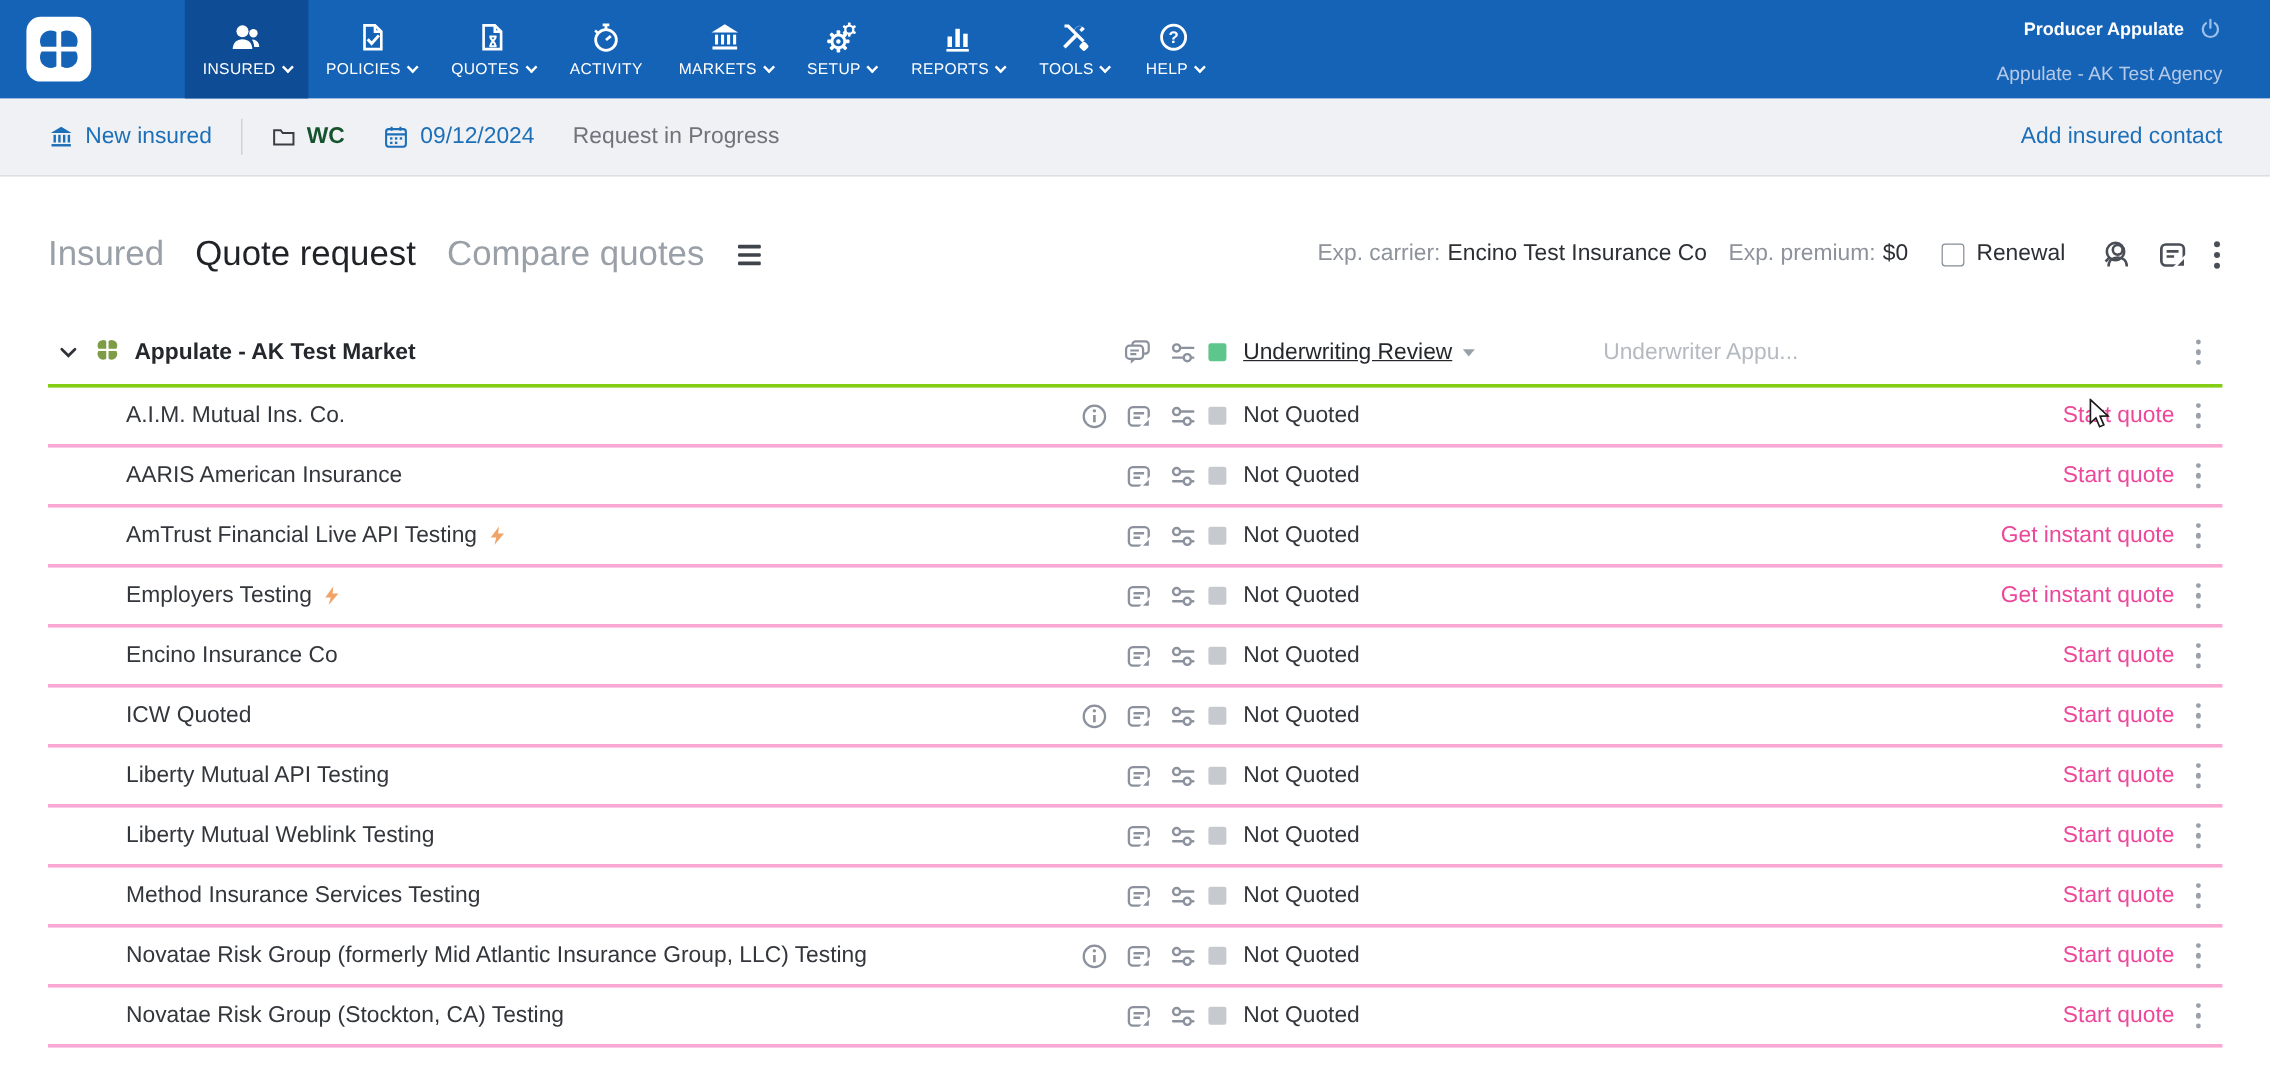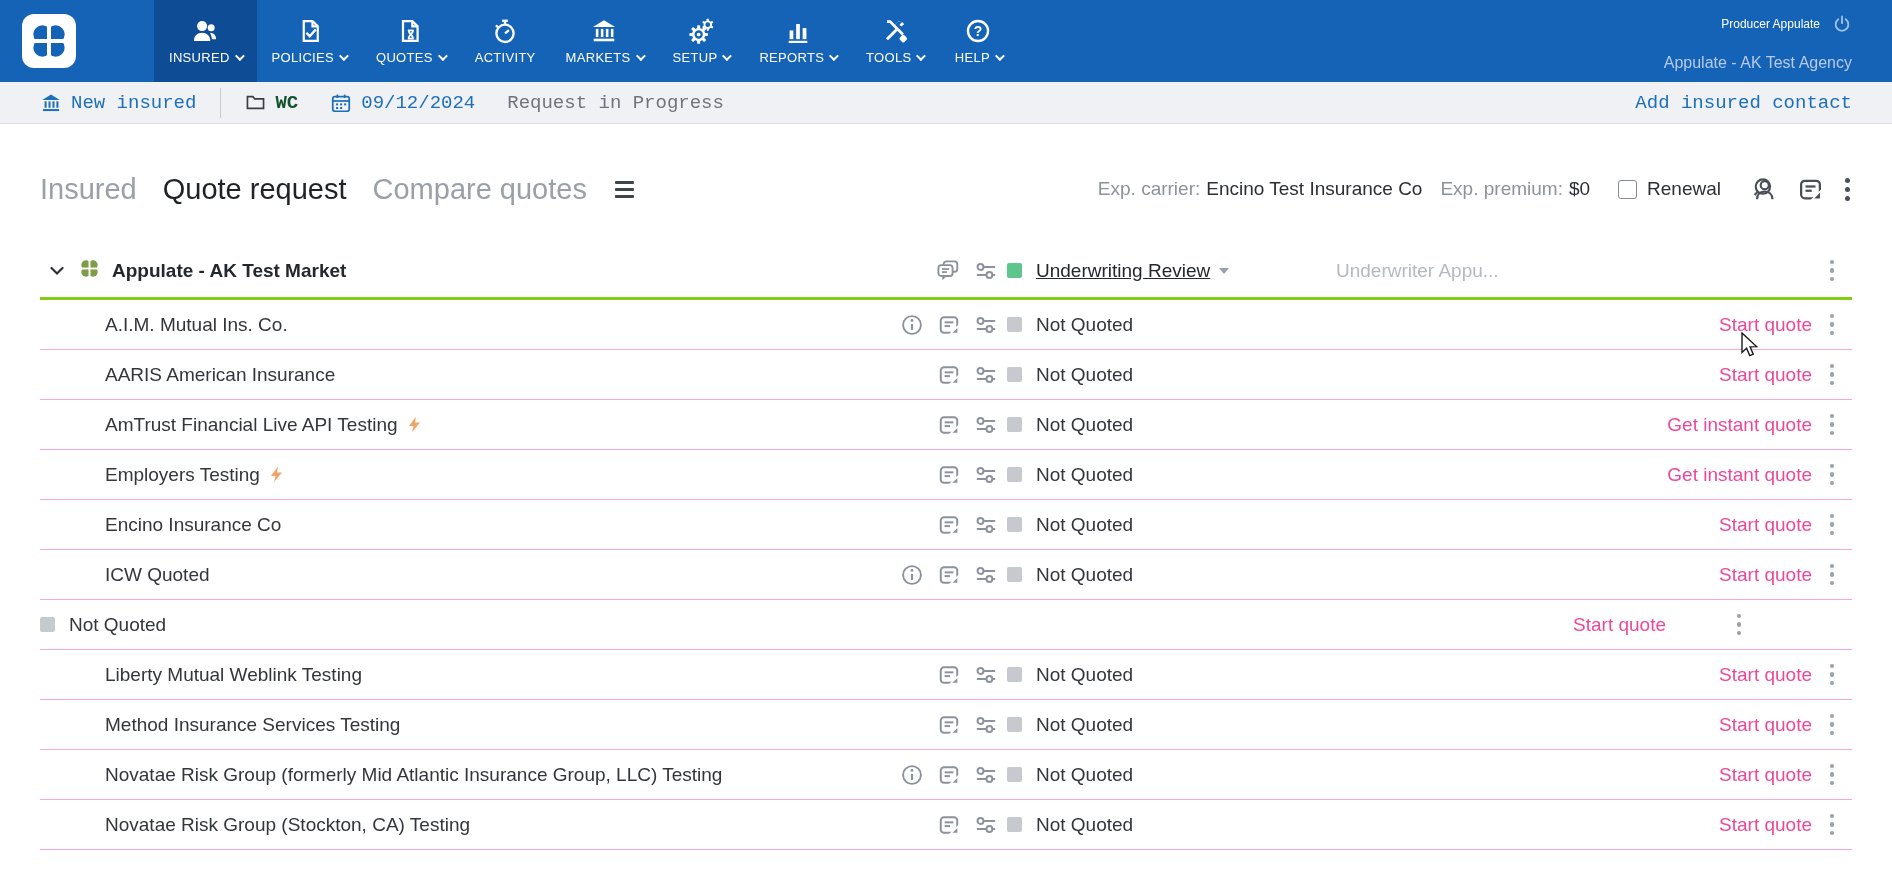--- a/index.html
+++ b/index.html
@@ -17,26 +17,26 @@
   .nav-item { display:flex; flex-direction:column; align-items:center; justify-content:center; gap:5px;
     padding:0 15px; min-width:80px; cursor:pointer; }
   .nav-item.active { background:#0e4c95; }
   .nav-item svg { height:28px; width:28px; }
   .nav-label-row { display:flex; align-items:center; gap:5px; }
   .nav-label { color:#fff; font-size:13px; letter-spacing:.3px; }
   .chev { width:7px; height:7px; border-right:2px solid #fff; border-bottom:2px solid #fff;
     transform:rotate(45deg) translateY(-2px); display:inline-block; }
   .userbox { margin-left:auto; padding:14px 40px 0 0; text-align:right; }
   .user-line { display:flex; align-items:center; justify-content:flex-end; gap:12px; }
-  .user-name { color:#fff; font-size:12px; font-weight:400; }
+  .user-name { color:#fff; font-size:15px; font-weight:700; }
   .user-agency { color:#b6c9e6; font-size:16px; margin-top:20px; }
 
   
-  .subheader { height:42px; background:#f0f1f4; border-bottom:1px solid #d9dbdf;
-    display:flex; align-items:center; padding:0 40px; font-size:19px;font-family:Liberation Mono, monospace; }
+  .subheader { height:65px; background:#f0f1f4; border-bottom:1px solid #d9dbdf;
+    display:flex; align-items:center; padding:0 40px; font-size:19px; }
   .sh-group { display:flex; align-items:center; gap:9px; }
   .link { color:#1d70b8; cursor:pointer; text-decoration:none; }
   .sh-div { width:1px; height:30px; background:#c7cacf; margin:0 24px; }
   .sh-wc { font-weight:700; color:#14532d; }
   .sh-status { color:#6f747c; margin-left:32px; }
   .sh-gap { width:32px; }
   .sh-right { margin-left:auto; }
 
   
   .main { background:#fff; }
@@ -56,21 +56,21 @@
   .kebab i { width:4.5px; height:4.5px; border-radius:50%; background:#9aa0a8; display:block; }
   .kebab.dark i { width:5px; height:5px; background:#4a4f57; }
 
   
   .table { padding:0 40px; margin-top:32px; }
   .trow { display:grid; grid-template-columns:967px 329px 330px 146px 40px; align-items:center; }
   .thead { height:44px; font-weight:700; font-size:19px; color:#1f2328; border-bottom:1px solid #a6aab0; }
   .thead .col-market { padding-left:35px; }
   .cell { display:flex; align-items:center; min-width:0; }
   .trow.parent { height:56px; border-bottom:3px solid #84cc16; }
-  .trow.child { height:50px; border-bottom:1px solid #f9a8d4; }
+  .trow.child { height:50px; border-bottom:3px solid #f9a8d4; }
   .expander { margin-left:10px; cursor:pointer; display:flex; }
   .parent-clover { margin-left:15px; }
   .parent-name { font-weight:700; font-size:19px; color:#24272b; margin-left:12px; white-space:nowrap; }
   .child .name-cell { padding-left:65px; }
   .mname { font-size:19px; color:#33363b; white-space:nowrap; overflow:hidden; text-overflow:ellipsis; }
   .bolt { margin-left:8px; flex:0 0 auto; }
   .spacer { flex:1; }
   .rowicons { display:flex; align-items:center; gap:15px; margin-right:10px; }
   .rowicons svg { cursor:pointer; flex:0 0 auto; }
   .sq { width:15px; height:15px; border-radius:2px; margin-right:14px; flex:0 0 auto; }
@@ -634,20 +634,41 @@
     <div class="cell kebab-cell">
             <span class="kebab">
               <i></i>
               <i></i>
               <i></i>
             </span>
           </div>
   </div>
 
   <div class="trow child">
+    <div class="cell name-cell">
+      <span class="mname">Liberty Mutual API Testing</span>
+
+      <span class="spacer"></span>
+      <span class="rowicons">
+
+        <svg width="22" height="22" viewBox="0 0 20 20">
+          <rect x="2.5" y="3" width="15" height="14" rx="3" fill="none" stroke="#8b919d" stroke-width="1.8"></rect>
+          <line x1="6" y1="7.6" x2="14" y2="7.6" stroke="#8b919d" stroke-width="1.8"></line>
+          <line x1="6" y1="11" x2="11" y2="11" stroke="#8b919d" stroke-width="1.8"></line>
+          <path d="M11.5,17.8 L18.3,17.8 L18.3,11 Z" fill="#8b919d" stroke="#fff" stroke-width="1.4"></path>
+        </svg>
+        <svg width="22" height="22" viewBox="0 0 20 20">
+          <circle cx="5" cy="6.3" r="2.7" fill="none" stroke="#8b919d" stroke-width="1.8"></circle>
+          <line x1="8.7" y1="6.3" x2="17.6" y2="6.3" stroke="#8b919d" stroke-width="1.8" stroke-linecap="round"></line>
+          <line x1="2.4" y1="13.7" x2="9.4" y2="13.7" stroke="#8b919d" stroke-width="1.8" stroke-linecap="round"></line>
+          <circle cx="13.1" cy="13.7" r="2.7" fill="none" stroke="#8b919d" stroke-width="1.8"></circle>
+          <line x1="16.8" y1="13.7" x2="17.6" y2="13.7" stroke="#8b919d" stroke-width="1.8" stroke-linecap="round"></line>
+        </svg>
+      </span>
+    </div>
     <div class="cell status-cell">
       <span class="sq grey"></span>
       <span>Not Quoted</span>
     </div>
     <div class="cell contact-cell"></div>
     <div class="cell action-cell">
             <a class="qlink">Start quote</a>
           </div>
     <div class="cell kebab-cell">
             <span class="kebab">

